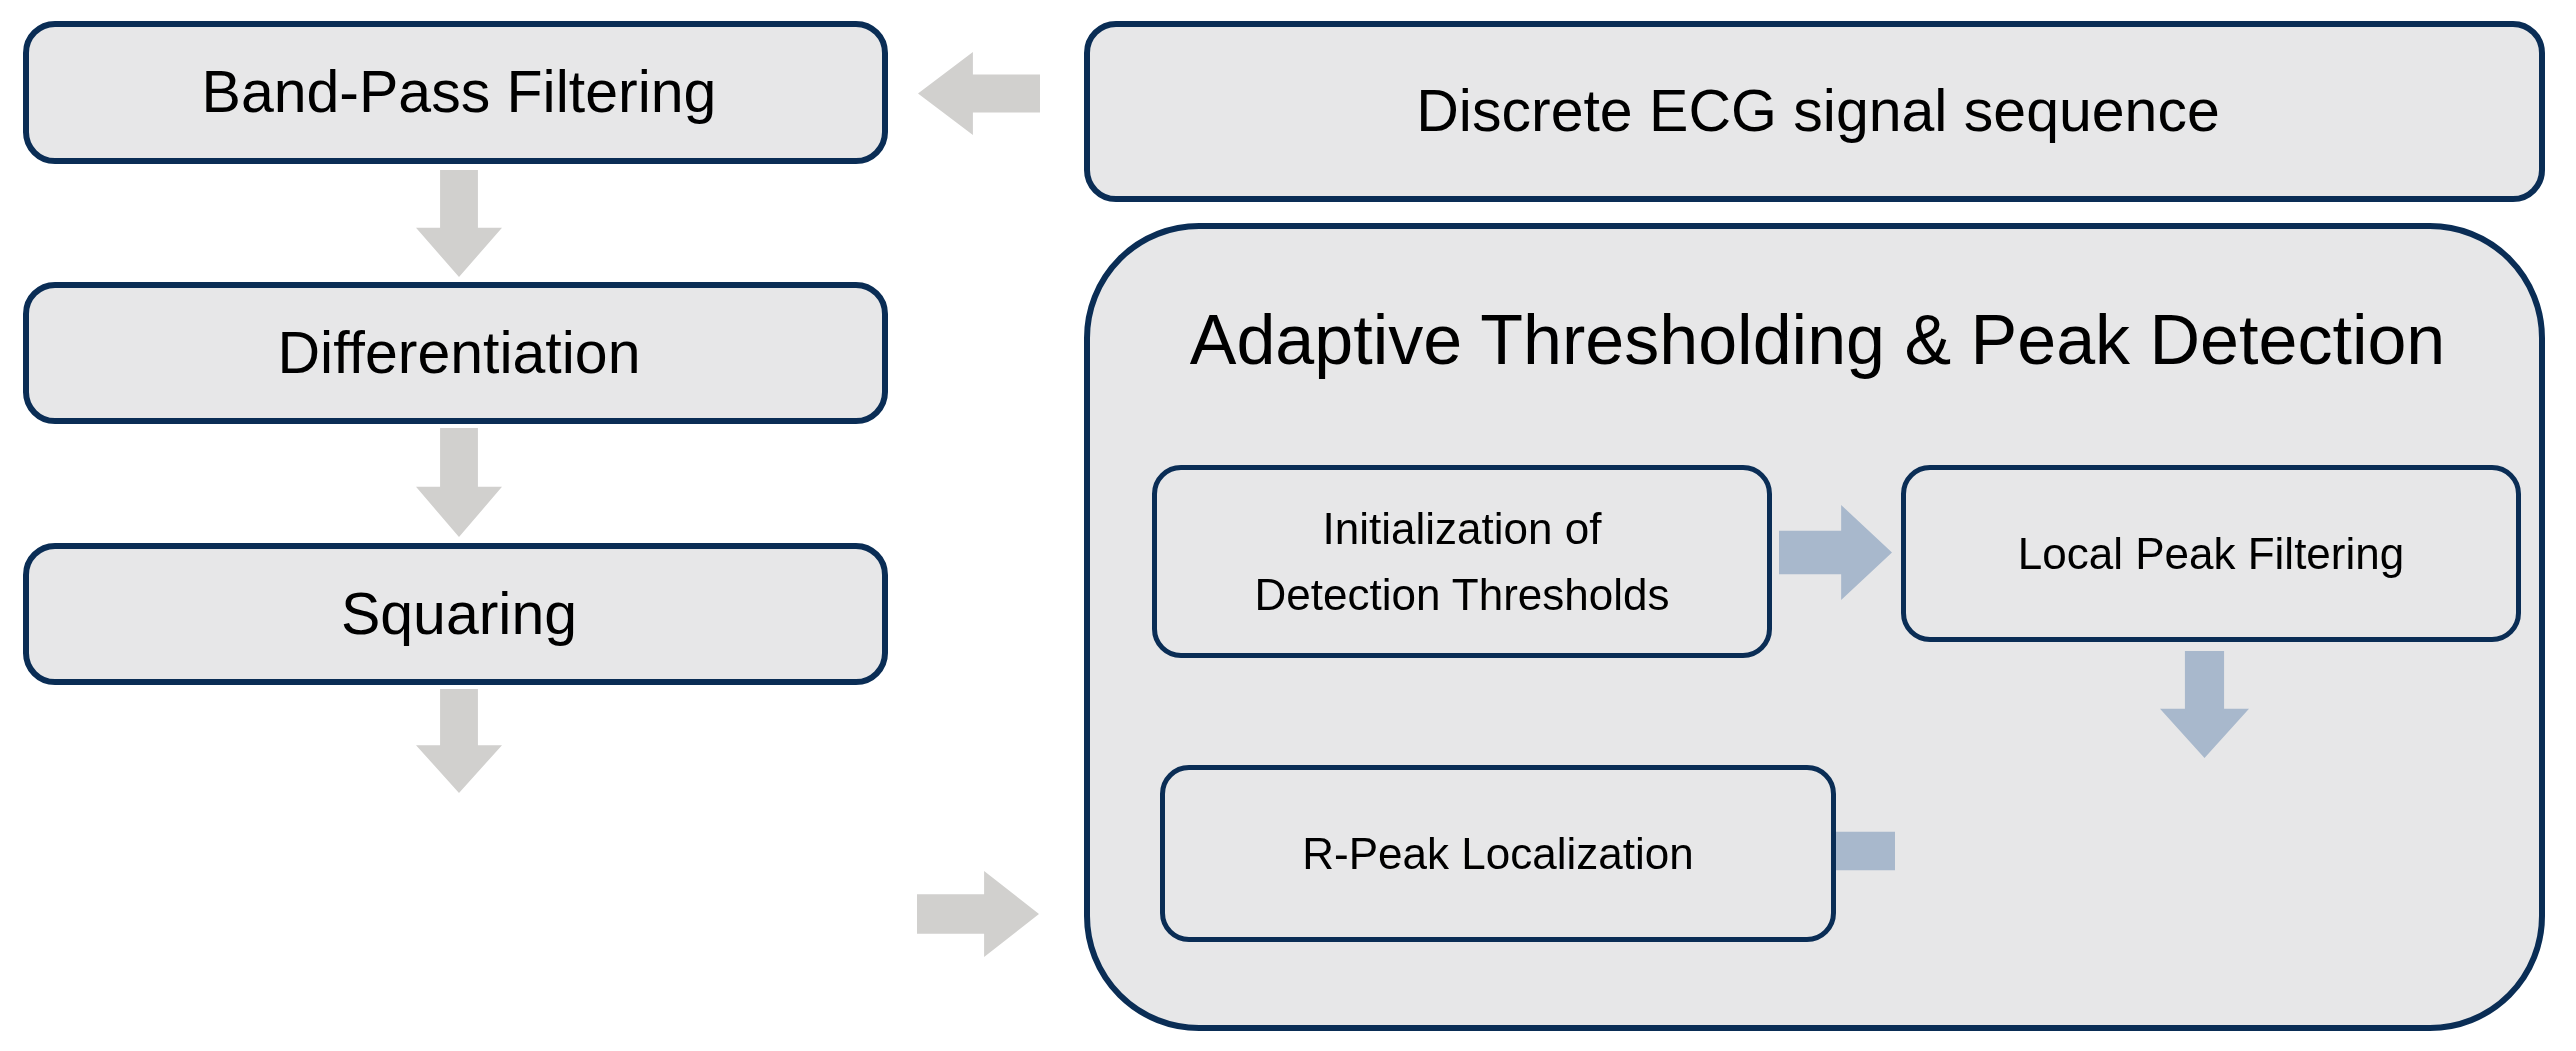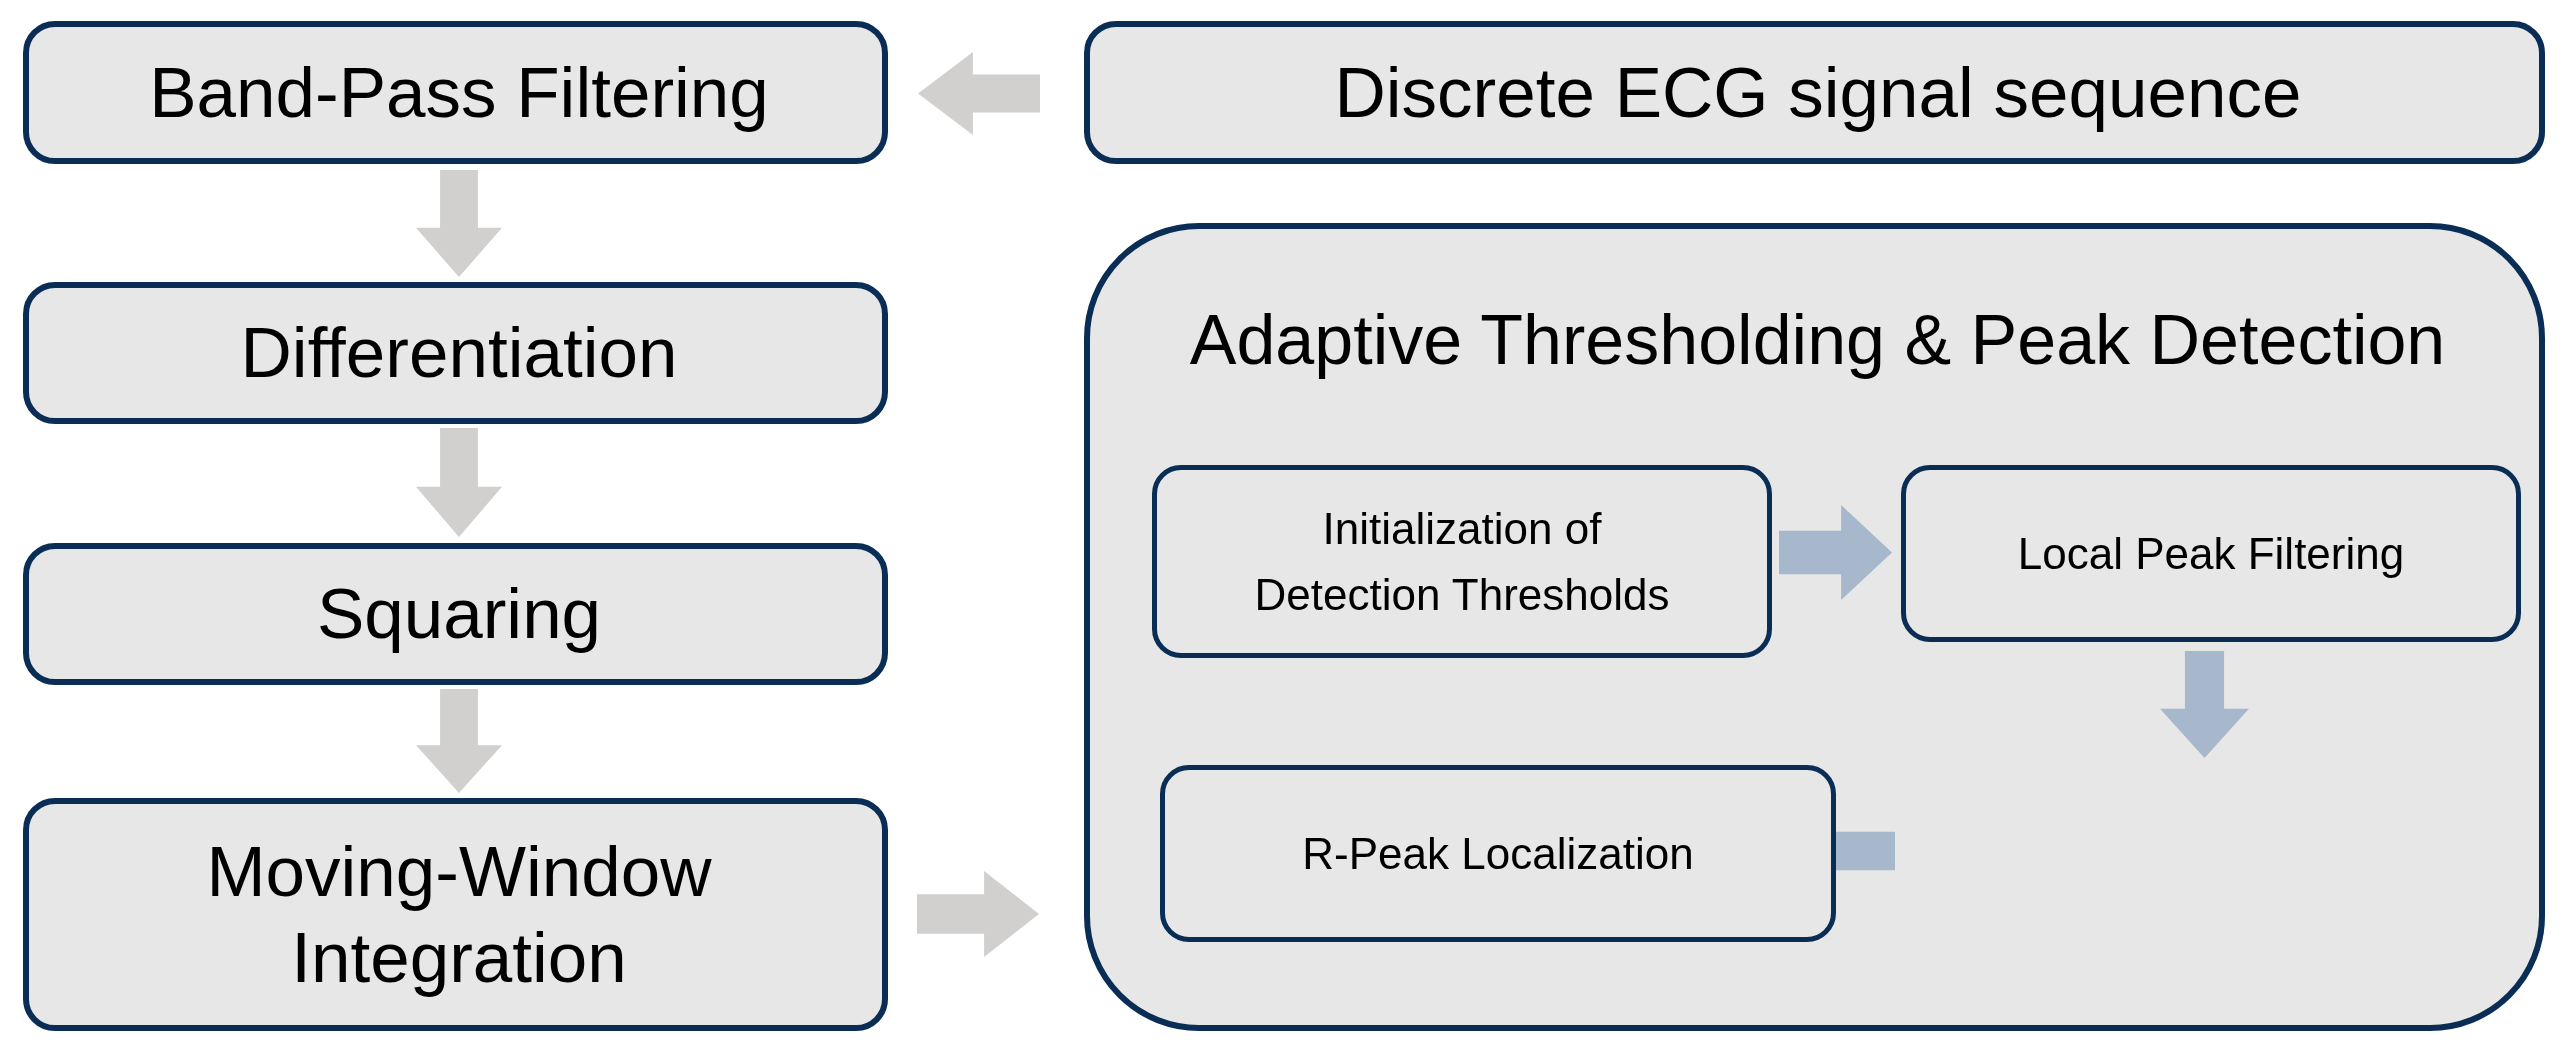--- a/index.html
+++ b/index.html
@@ -25,21 +25,21 @@
     box-sizing:border-box;
     display:flex;
     align-items:center;
     justify-content:center;
     text-align:center;
     background:var(--box-fill);
     border:6.1px solid var(--box-border);
     border-radius:32px;
     white-space:pre-line;
   }
-  .big{font-size:71px;line-height:1.2;padding-left:7px;}
+  .big{font-size:59px;line-height:1.2;padding-left:7px;}
   .small{font-size:44px;line-height:1.5;border-width:5.4px;border-radius:29px;}
   .group{
     position:absolute;
     box-sizing:border-box;
     background:var(--box-fill);
     border:6.9px solid var(--box-border);
     border-radius:115px;
   }
   .group-title{
     position:absolute;
@@ -68,26 +68,24 @@
   <div class="arrow down gray" style="left:416px;top:170px;width:86px;height:107px"></div>
 
   <div class="node big" style="left:23px;top:282px;width:865px;height:142px">Differentiation</div>
 
   <div class="arrow down gray" style="left:416px;top:428px;width:86px;height:109px"></div>
 
   <div class="node big" style="left:23px;top:543px;width:865px;height:142px">Squaring</div>
 
   <div class="arrow down gray" style="left:416px;top:689px;width:86px;height:104px"></div>
 
-  <div class="node big" style="left:23px;top:798px;width:865px;height:233px">Moving-Window
-Integration</div>
 
   <div class="arrow left gray" style="left:918px;top:52px;width:122px;height:83px"></div>
 
-  <div class="node big" style="left:1084px;top:21.4px;width:1461px;height:143px">Discrete ECG signal sequence</div>
+  <div class="node big" style="left:1084px;top:21.4px;width:1461px;height:181px">Discrete ECG signal sequence</div>
 
   <div class="arrow right gray" style="left:917px;top:871px;width:122px;height:86px"></div>
 
   <div class="group" style="left:1084px;top:223px;width:1461px;height:808px">
 
     <div class="group-title">Adaptive Thresholding &amp; Peak Detection</div>
 
     <div class="node small" style="left:62px;top:236px;width:620px;height:193px">Initialization of
 Detection Thresholds</div>
 

